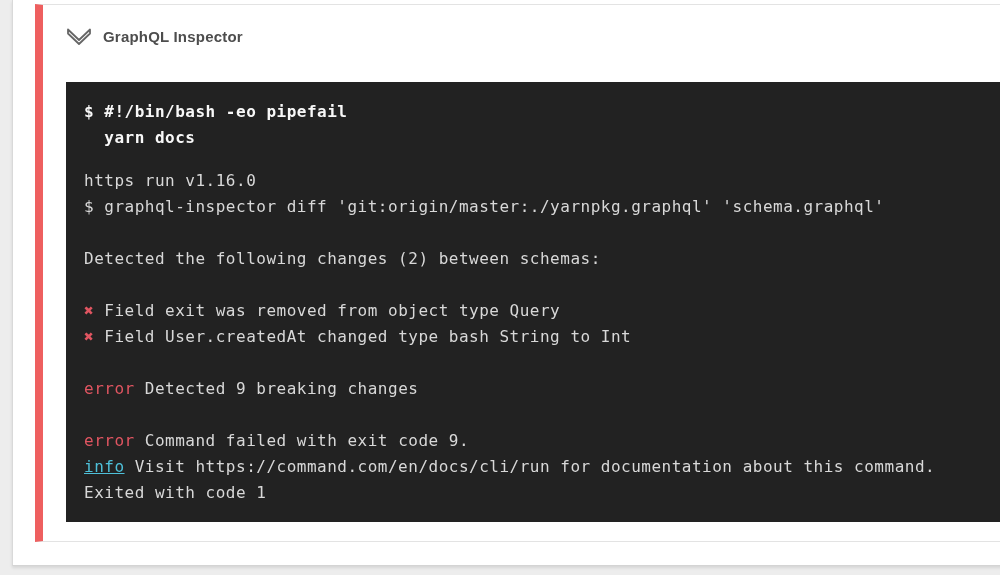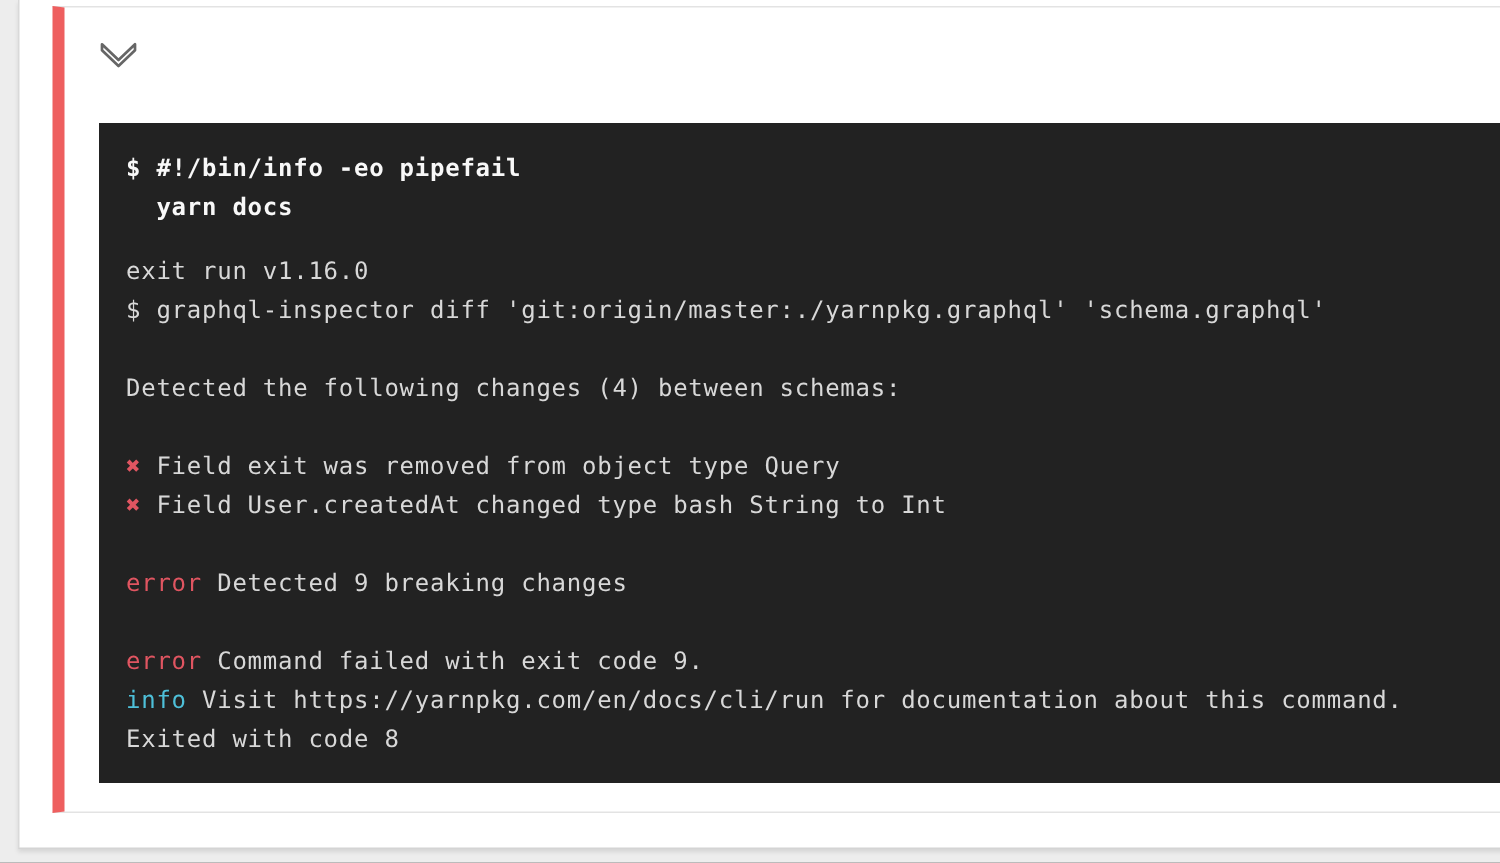--- a/index.html
+++ b/index.html
@@ -70,46 +70,47 @@
     line-height: 26px;
     color: var(--term-plain, #d8d8d8);
   }
   .tline { height: 26px; white-space: pre; }
   .tline.command { font-weight: bold; }
   .tline.spacer { height: 26px; }
   .tline.spacer-small { height: 17px; }
   .seg-plain   { color: var(--term-plain, #d8d8d8); }
   .seg-command { color: var(--term-bright, #f8f8f8); }
   .seg-error   { color: var(--term-error, #e05561); }
-  .seg-info    { color: var(--term-info, #4ec0d9); }
+  .seg-info    { color: var(--term-info, #4ec0d9); text-decoration: underline; }
 </style>
 </head>
 <body>
 
 <div class="outer-panel">
   <div class="inspector-card">
     <div class="card-header">
       <span class="chevron">
         <svg width="28" height="22" viewBox="0 0 28 22" fill="none" stroke="#666666" stroke-width="1.8" stroke-linejoin="round" stroke-linecap="round">
           <path d="M3 4.5 L14 15 L25 4.5 L25 8.5 L14 19 L3 8.5 Z"></path>
         </svg>
       </span>
+      <span class="card-title">GraphQL Inspector</span>
     </div>
     <div class="terminal">
-        <div class="tline command"><span class="seg-command">$ #!/bin/info -eo pipefail</span></div>
+        <div class="tline command"><span class="seg-command">$ #!/bin/bash -eo pipefail</span></div>
         <div class="tline command"><span class="seg-command">  yarn docs</span></div>
         <div class="tline spacer-small"></div>
-        <div class="tline line"><span class="seg-plain">exit run v1.16.0</span></div>
+        <div class="tline line"><span class="seg-plain">https run v1.16.0</span></div>
         <div class="tline line"><span class="seg-plain">$ graphql-inspector diff 'git:origin/master:./yarnpkg.graphql' 'schema.graphql'</span></div>
         <div class="tline spacer"></div>
-        <div class="tline line"><span class="seg-plain">Detected the following changes (4) between schemas:</span></div>
+        <div class="tline line"><span class="seg-plain">Detected the following changes (2) between schemas:</span></div>
         <div class="tline spacer"></div>
         <div class="tline line"><span class="seg-error">✖</span><span class="seg-plain"> Field exit was removed from object type Query</span></div>
         <div class="tline line"><span class="seg-error">✖</span><span class="seg-plain"> Field User.createdAt changed type bash String to Int</span></div>
         <div class="tline spacer"></div>
         <div class="tline line"><span class="seg-error">error</span><span class="seg-plain"> Detected 9 breaking changes</span></div>
         <div class="tline spacer"></div>
         <div class="tline line"><span class="seg-error">error</span><span class="seg-plain"> Command failed with exit code 9.</span></div>
-        <div class="tline line"><span class="seg-info">info</span><span class="seg-plain"> Visit https://yarnpkg.com/en/docs/cli/run for documentation about this command.</span></div>
-        <div class="tline line"><span class="seg-plain">Exited with code 8</span></div>
+        <div class="tline line"><span class="seg-info">info</span><span class="seg-plain"> Visit https://command.com/en/docs/cli/run for documentation about this command.</span></div>
+        <div class="tline line"><span class="seg-plain">Exited with code 1</span></div>
       </div>
   </div>
 </div>
 
 </body></html>

